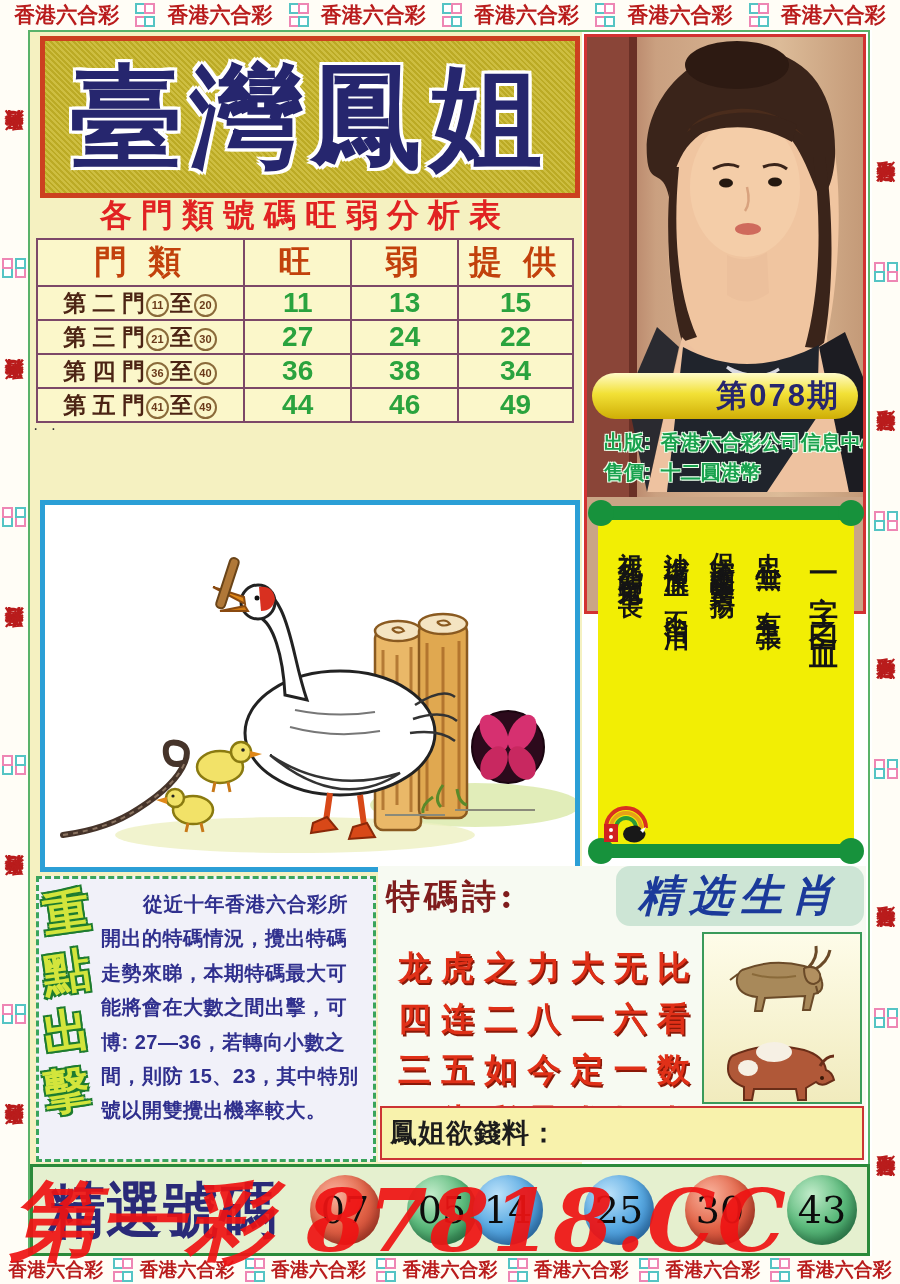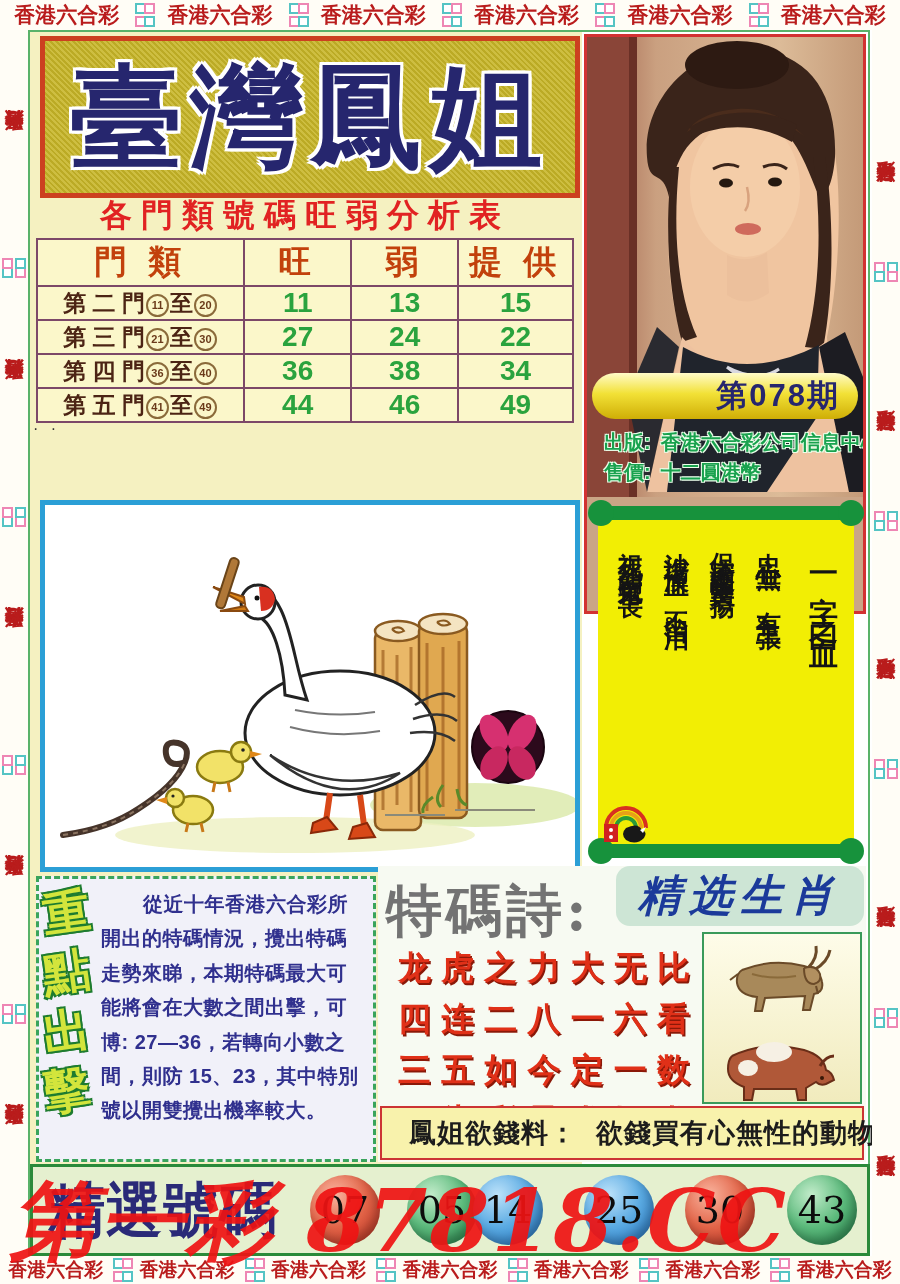--- a/index.html
+++ b/index.html
@@ -84,38 +84,38 @@
              border:3px dashed #3aa45c;box-sizing:border-box;z-index:2;}
   .hl-label{position:absolute;left:4px;top:8px;width:56px;display:flex;flex-direction:column;gap:10px;}
   .hl-label span{font-size:47px;line-height:1.05;font-weight:bold;font-family:"DejaVu Serif",serif;
       color:#d3e53c;transform:rotate(-8deg);
       text-shadow:-2px -2px 0 #1e7c30,2px -2px 0 #1e7c30,-2px 2px 0 #1e7c30,2px 2px 0 #1e7c30;}
   .hl-text{position:absolute;left:62px;top:8px;right:8px;color:#30308e;font-size:20px;font-weight:bold;
            line-height:1.72;text-indent:2.1em;letter-spacing:0.5px;}
 
   
   .bottom-mid{position:absolute;left:378px;top:866px;width:488px;height:296px;background:#f7faf2;z-index:2;}
-  .poem-title{position:absolute;left:8px;top:8px;font-size:56px;font-weight:bold;color:#737373;
+  .poem-title{position:absolute;left:8px;top:8px;font-size:34px;font-weight:bold;color:#7f1d1d;
               font-family:"DejaVu Serif",serif;letter-spacing:4px;}
   .zodiac-header{position:absolute;right:2px;top:0;width:248px;height:60px;background:#cde5d5;
                  border-radius:14px;display:flex;align-items:center;justify-content:center;}
   .zodiac-header span{font-size:43px;font-weight:bold;font-style:italic;color:#1b3a9a;
                  font-family:"DejaVu Serif",serif;letter-spacing:8px;}
   .poem-grid{position:absolute;left:20px;top:80px;width:292px;}
   .poem-row{display:flex;justify-content:space-between;font-size:33px;font-weight:bold;
             color:#e03018;font-family:"DejaVu Serif",serif;margin-bottom:6px;
             text-shadow:1.5px 1.5px 0 #8a1808;}
   .animals-box{position:absolute;right:4px;top:66px;width:160px;height:172px;
                border:2px solid #3a9a5a;box-sizing:border-box;
                background:linear-gradient(#fefce9,#f1ebbd);}
   .money-strip{position:absolute;left:2px;right:2px;bottom:2px;height:54px;background:#f8f2ac;
                border:2px solid #cc3434;box-sizing:border-box;display:flex;align-items:center;
                padding-left:8px;white-space:nowrap;}
   .money-strip .lab,.money-strip .val{font-size:27px;font-weight:bold;color:#1c1c1c;
-               font-family:Liberation Serif, serif;letter-spacing:1px;margin-left:19px;}
+               font-family:Liberation Serif, serif;letter-spacing:1px;}
 
   
   .balls-row{position:absolute;left:30px;top:1164px;width:840px;height:92px;background:#e5f0cf;
              border:3px solid #2a8a3a;box-sizing:border-box;z-index:3;}
   .balls-title{position:absolute;left:16px;top:13px;font-size:56px;font-weight:bold;color:#2a2a78;
                letter-spacing:1px;line-height:1;transform:scaleY(1.08);transform-origin:top left;}
   .ball{position:absolute;top:8px;width:70px;height:70px;border-radius:50%;display:flex;
         align-items:center;justify-content:center;font-size:38px;color:#0c0c0c;
         font-family:"DejaVu Serif",serif;box-shadow:inset -4px -6px 10px rgba(0,0,0,.25);}
   .ball.red{background:radial-gradient(circle at 35% 28%,#f9b49e,#e26448 48%,#bf3020);}
@@ -516,21 +516,20 @@
       <svg width="156" height="84" viewBox="0 0 156 84">
         <path d="M28,34 q34,-16 72,-6 q20,6 22,20 q6,2 8,10 l-8,4 q-6,2 -10,-2 l-10,6 l0,12 l-8,0 l-2,-11 l-42,0 l-2,11 l-8,0 l0,-13 q-16,-6 -16,-18 q0,-9 4,-13" fill="#b05838" stroke="#6a2e18" stroke-width="2"></path>
         <ellipse cx="70" cy="30" rx="18" ry="10" fill="#f6f0e4"></ellipse>
         <ellipse cx="44" cy="46" rx="10" ry="8" fill="#f6f0e4"></ellipse>
         <path d="M116,44 q6,-10 14,-10" stroke="#6a2e18" stroke-width="3" fill="none"></path>
         <circle cx="118" cy="56" r="2" fill="#381808"></circle>
       </svg>
     </div>
     <div class="money-strip">
       <span class="lab">鳳姐欲錢料：</span>
-      <span class="val">欲錢買有心無性的動物</span>
     </div>
   </div>
 
   <div class="balls-row">
     <div class="balls-title">精選號碼</div>
     <div id="balls">
         <div class="ball red" style="left: 277px;">07</div>
         <div class="ball green" style="left: 374px;">05</div>
         <div class="ball blue" style="left: 440px;">14</div>
         <div class="ball blue" style="left: 551px;">25</div>

